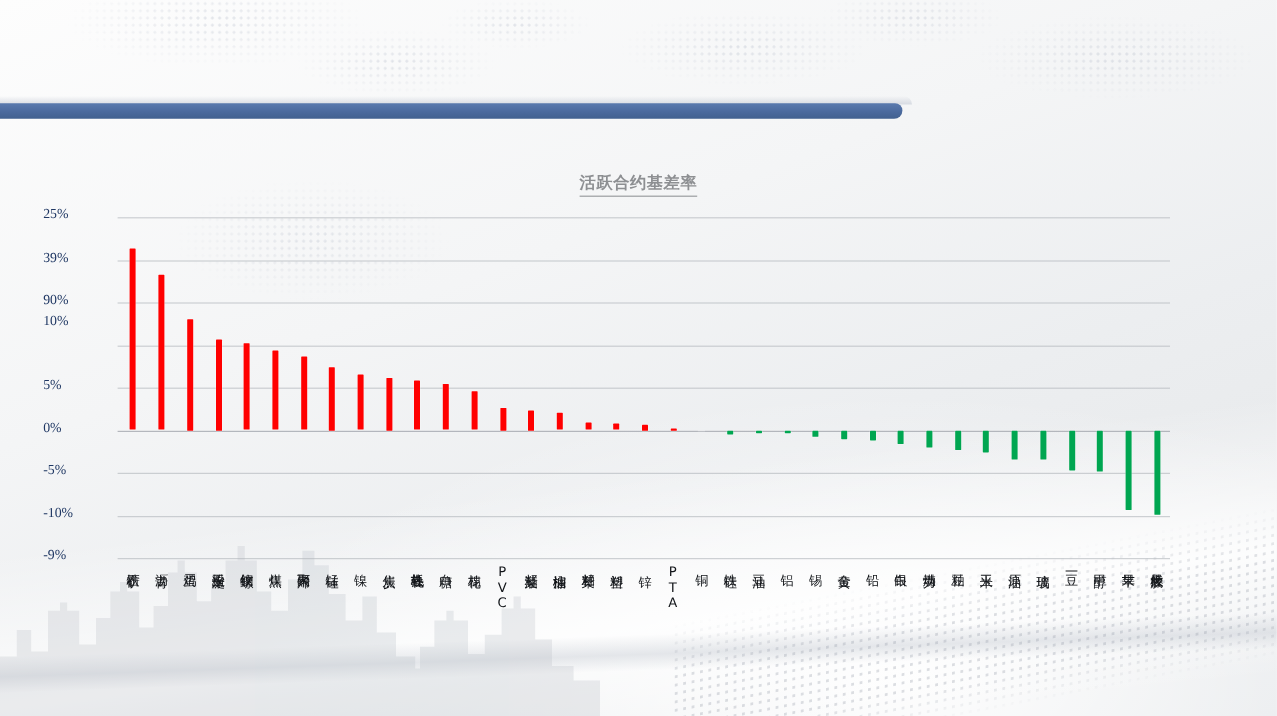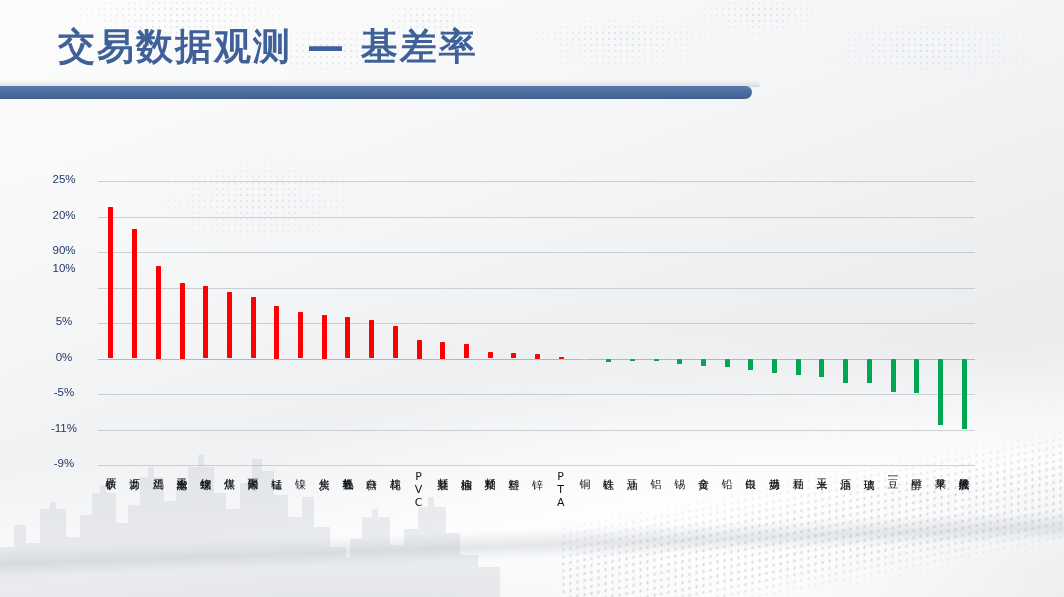--- a/index.html
+++ b/index.html
@@ -108,22 +108,22 @@
     position: absolute; left: 98px; top: 81px;
     width: 877px; height: 284px;
   }
   .gridline {
     position: absolute; left: 0; width: 877px; height: 1px;
     background: rgba(178,182,188,.62);
   }
   .gridline.zero { background: rgba(168,172,179,.85); }
   .ytick {
     position: absolute; right: 0; width: 56px;
-    text-align: center;
-    font-family: Liberation Sans, sans-serif;
+    text-align: left;
+    font-family: Liberation Serif, serif;
     font-size: 11.5px; color: #1f3763;
     transform: translateY(-8px);
   }
   #ylabels { position: absolute; left: 30px; top: 81px; width: 62px; height: 284px; }
 
   .bar {
     position: absolute; width: 5px;
     border-radius: .5px;
   }
   .bar.pos { background: #ff0000; box-shadow: 0 0 0 .5px rgba(255,255,255,.35); }
@@ -153,34 +153,36 @@
 
 <svg id="bg-skyline" viewBox="0 0 700 200" preserveAspectRatio="none">
   <g fill="#b9bec6" opacity="0.55">
     <path d="M0,200 L0,150 L14,150 L14,128 L26,128 L26,146 L40,146 L40,112 L50,112 L50,105 L56,105 L56,112 L66,112 L66,140 L80,140 L80,118 L92,118 L92,96 L100,96 L100,88 L106,88 L106,96 L116,96 L116,126 L128,126 L128,108 L140,108 L140,80 L148,80 L148,70 L154,70 L154,80 L164,80 L164,104 L176,104 L176,92 L188,92 L188,70 L198,70 L198,58 L204,58 L204,70 L214,70 L214,96 L226,96 L226,112 L240,112 L240,86 L252,86 L252,62 L262,62 L262,74 L274,74 L274,98 L288,98 L288,120 L302,120 L302,100 L314,100 L314,130 L330,130 L330,150 L346,150 L346,200 Z"></path>
     <path d="M330,200 L330,160 L350,160 L350,142 L362,142 L362,120 L372,120 L372,112 L378,112 L378,120 L390,120 L390,148 L404,148 L404,132 L418,132 L418,110 L428,110 L428,100 L434,100 L434,110 L446,110 L446,136 L460,136 L460,158 L478,158 L478,170 L500,170 L500,200 Z"></path>
   </g>
 </svg>
 
 <div id="header">
   <div id="header-bar-shadow"></div>
-  <div id="header-title">交易数据观测 — 基差率</div>
   <div id="header-bar"></div>
 </div>
 
 <div id="chart-area">
+  <div id="chart-title">
+    <span>活跃合约基差率</span>
+  </div>
   <div id="ylabels">
       <div class="ytick" style="top: 0px;">25%</div>
-      <div class="ytick" style="top: 35.5px;">20%</div>
+      <div class="ytick" style="top: 35.5px;">39%</div>
       <div class="ytick" style="top: 71px;">90%</div>
       <div class="ytick" style="top: 89px;">10%</div>
       <div class="ytick" style="top: 142px;">5%</div>
       <div class="ytick" style="top: 177.5px;">0%</div>
       <div class="ytick" style="top: 213px;">-5%</div>
-      <div class="ytick" style="top: 248.5px;">-11%</div>
+      <div class="ytick" style="top: 248.5px;">-10%</div>
       <div class="ytick" style="top: 284px;">-9%</div>
     </div>
   <div id="plot">
       <div class="gridline" style="top: 0px;"></div>
       <div class="gridline" style="top: 35.5px;"></div>
       <div class="gridline" style="top: 71px;"></div>
       <div class="gridline" style="top: 106.5px;"></div>
       <div class="gridline" style="top: 142px;"></div>
       <div class="gridline zero" style="top: 177.5px;"></div>
       <div class="gridline" style="top: 213px;"></div>

